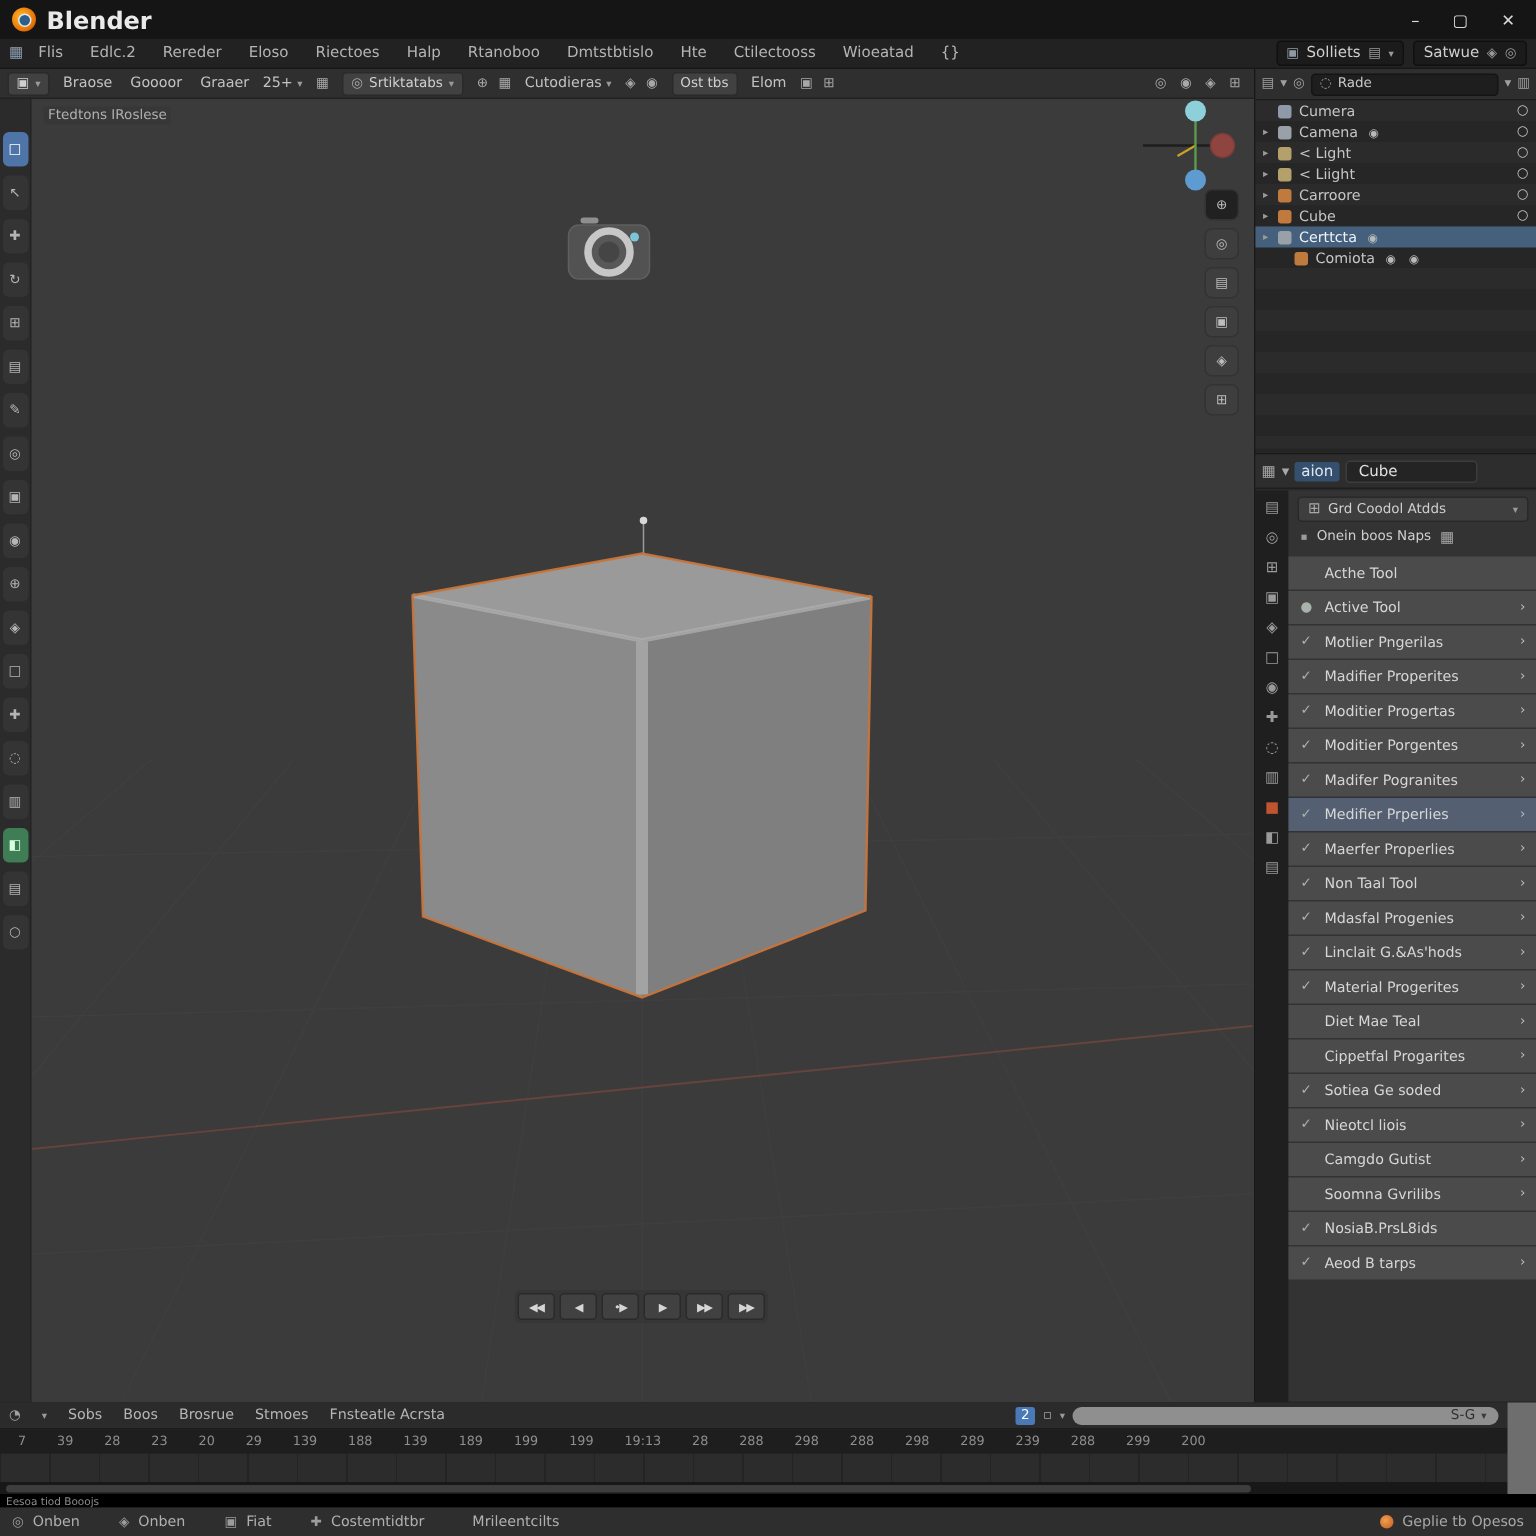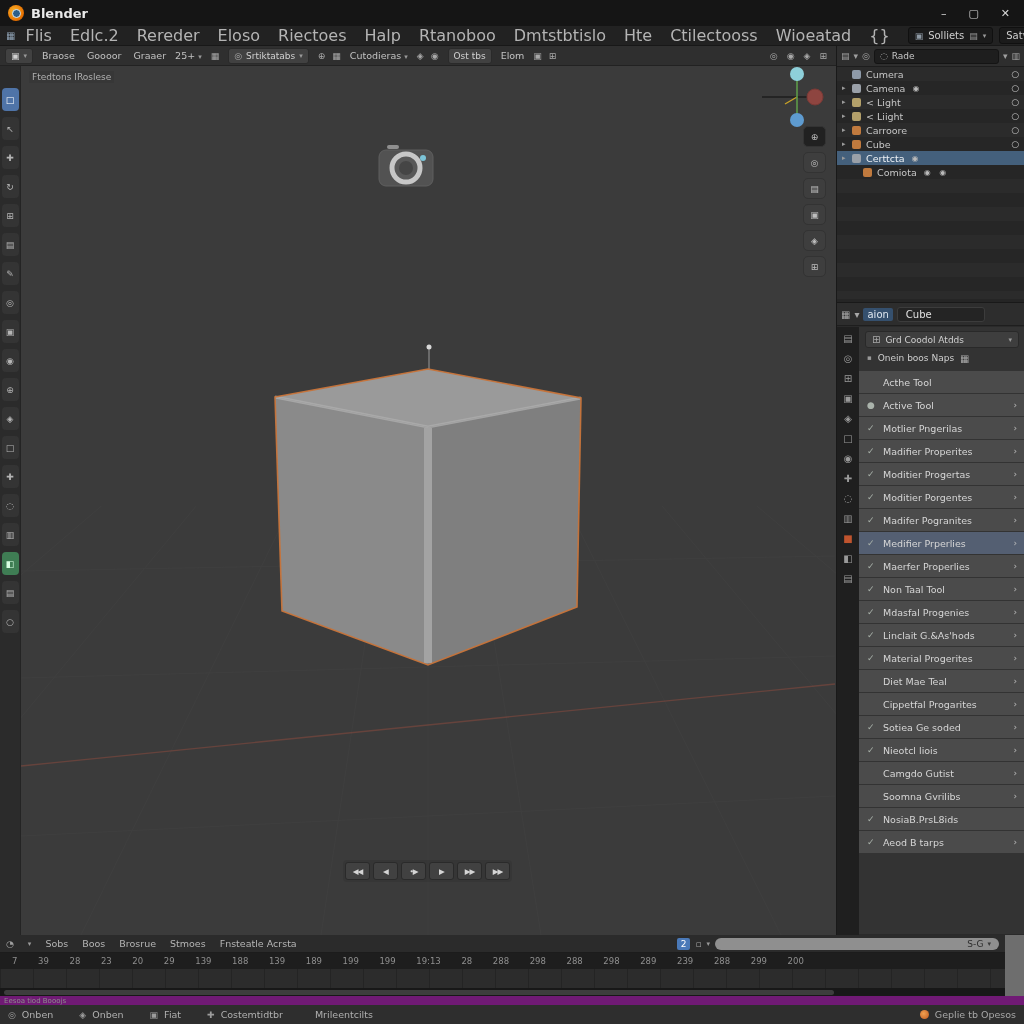--- a/index.html
+++ b/index.html
@@ -5,28 +5,28 @@
   html,body{margin:0;padding:0;}
   body{width:1024px;height:1024px;background:#1a1a1a;font-family:"DejaVu Sans",sans-serif;
        position:relative;overflow:hidden;color:#c8c8c8;-webkit-font-smoothing:antialiased;}
   .abs{position:absolute;box-sizing:border-box;}
 
   
   #titlebar{left:0;top:0;width:1024px;height:26px;background:#151515;display:flex;align-items:center;padding:0 8px;}
   .logo{width:16px;height:16px;border-radius:50%;background:radial-gradient(circle at 40% 40%,#f5a623 20%,#e87100 65%,#9c4a00 100%);
         margin-right:7px;position:relative;}
   .logo::after{content:"";position:absolute;left:4px;top:4px;width:7px;height:7px;border-radius:50%;background:#2d5f8a;border:1px solid #dfe9f0;}
-  #window-title{font-size:13px;font-weight:bold;color:#eaeaea;}
+  #window-title{font-size:16px;font-weight:bold;color:#eaeaea;}
   .win-controls{margin-left:auto;display:flex;gap:22px;padding-right:6px;}
   .win-btn{font-size:11px;color:#d8d8d8;cursor:default;}
 
   
   #menubar{left:0;top:26px;width:1024px;height:20px;background:#222222;display:flex;align-items:center;padding:0 6px;border-bottom:1px solid #181818;}
   .menu-appicon{font-size:10px;color:#8fa2b5;margin-right:10px;}
-  #menubar .menu-item{font-size:16px;color:#b4b4b4;margin-right:18px;white-space:nowrap;}
+  #menubar .menu-item{font-size:10px;color:#b4b4b4;margin-right:18px;white-space:nowrap;}
   .mb-right{margin-left:auto;display:flex;align-items:center;gap:6px;}
   .mb-field{background:#1b1b1b;border:1px solid #101010;border-radius:3px;height:15px;display:flex;align-items:center;
             padding:0 6px;font-size:10px;color:#cfcfcf;gap:5px;}
   .mb-field .fld-icon{font-size:9px;color:#8f9aa5;}
   .mb-mini{font-size:9px;color:#9a9a9a;}
 
   
   #vpheader{left:0;top:46px;width:836px;height:20px;background:#2f2f2f;border-bottom:1px solid #222;
             display:flex;align-items:center;padding:0 5px;gap:9px;}
   .vph-chip{background:#414141;border:1px solid #2a2a2a;border-radius:3px;height:14px;display:flex;align-items:center;
@@ -103,21 +103,21 @@
                   justify-content:flex-end;padding:0 8px;font-size:9px;color:#2e2e2e;gap:4px;}
   #tl-ruler{height:16px;background:#1e1e1e;position:relative;}
   #tl-ticks{position:absolute;left:12px;top:0;width:792px;height:16px;display:flex;justify-content:space-between;align-items:center;}
   .tick{font-size:8.5px;color:#8f8f8f;}
   #tl-track{height:19px;background:#2c2c2c;background-image:repeating-linear-gradient(90deg,#242424 0 1px,transparent 1px 33px);}
   #tl-scroll{height:9px;background:#181818;position:relative;}
   #tl-thumb{position:absolute;left:4px;top:2px;width:830px;height:5px;background:#3d3d3d;border-radius:3px;}
   #corner{left:1005px;top:935px;width:19px;height:61px;background:#6e6e6e;}
 
   
-  #statusnote{left:0;top:996px;width:1024px;height:9px;background:#701a75;font-size:7px;color:#8d8d8d;
+  #statusnote{left:0;top:996px;width:1024px;height:9px;background:#000000;font-size:7px;color:#8d8d8d;
               display:flex;align-items:center;padding-left:4px;}
   #statusbar{left:0;top:1005px;width:1024px;height:19px;background:#2e2e2e;display:flex;align-items:center;padding:0 8px;gap:26px;}
   .sb-item{display:flex;align-items:center;gap:6px;font-size:9.5px;color:#b0b0b0;}
   .sb-glyph{font-size:9px;color:#9c9c9c;}
   .sb-right{margin-left:auto;display:flex;align-items:center;gap:6px;font-size:9.5px;color:#a8a8a8;}
   .sb-dot{width:9px;height:9px;border-radius:50%;background:radial-gradient(circle at 40% 40%,#f0a050,#c05a20);}
 </style>
 </head>
 <body>
 

